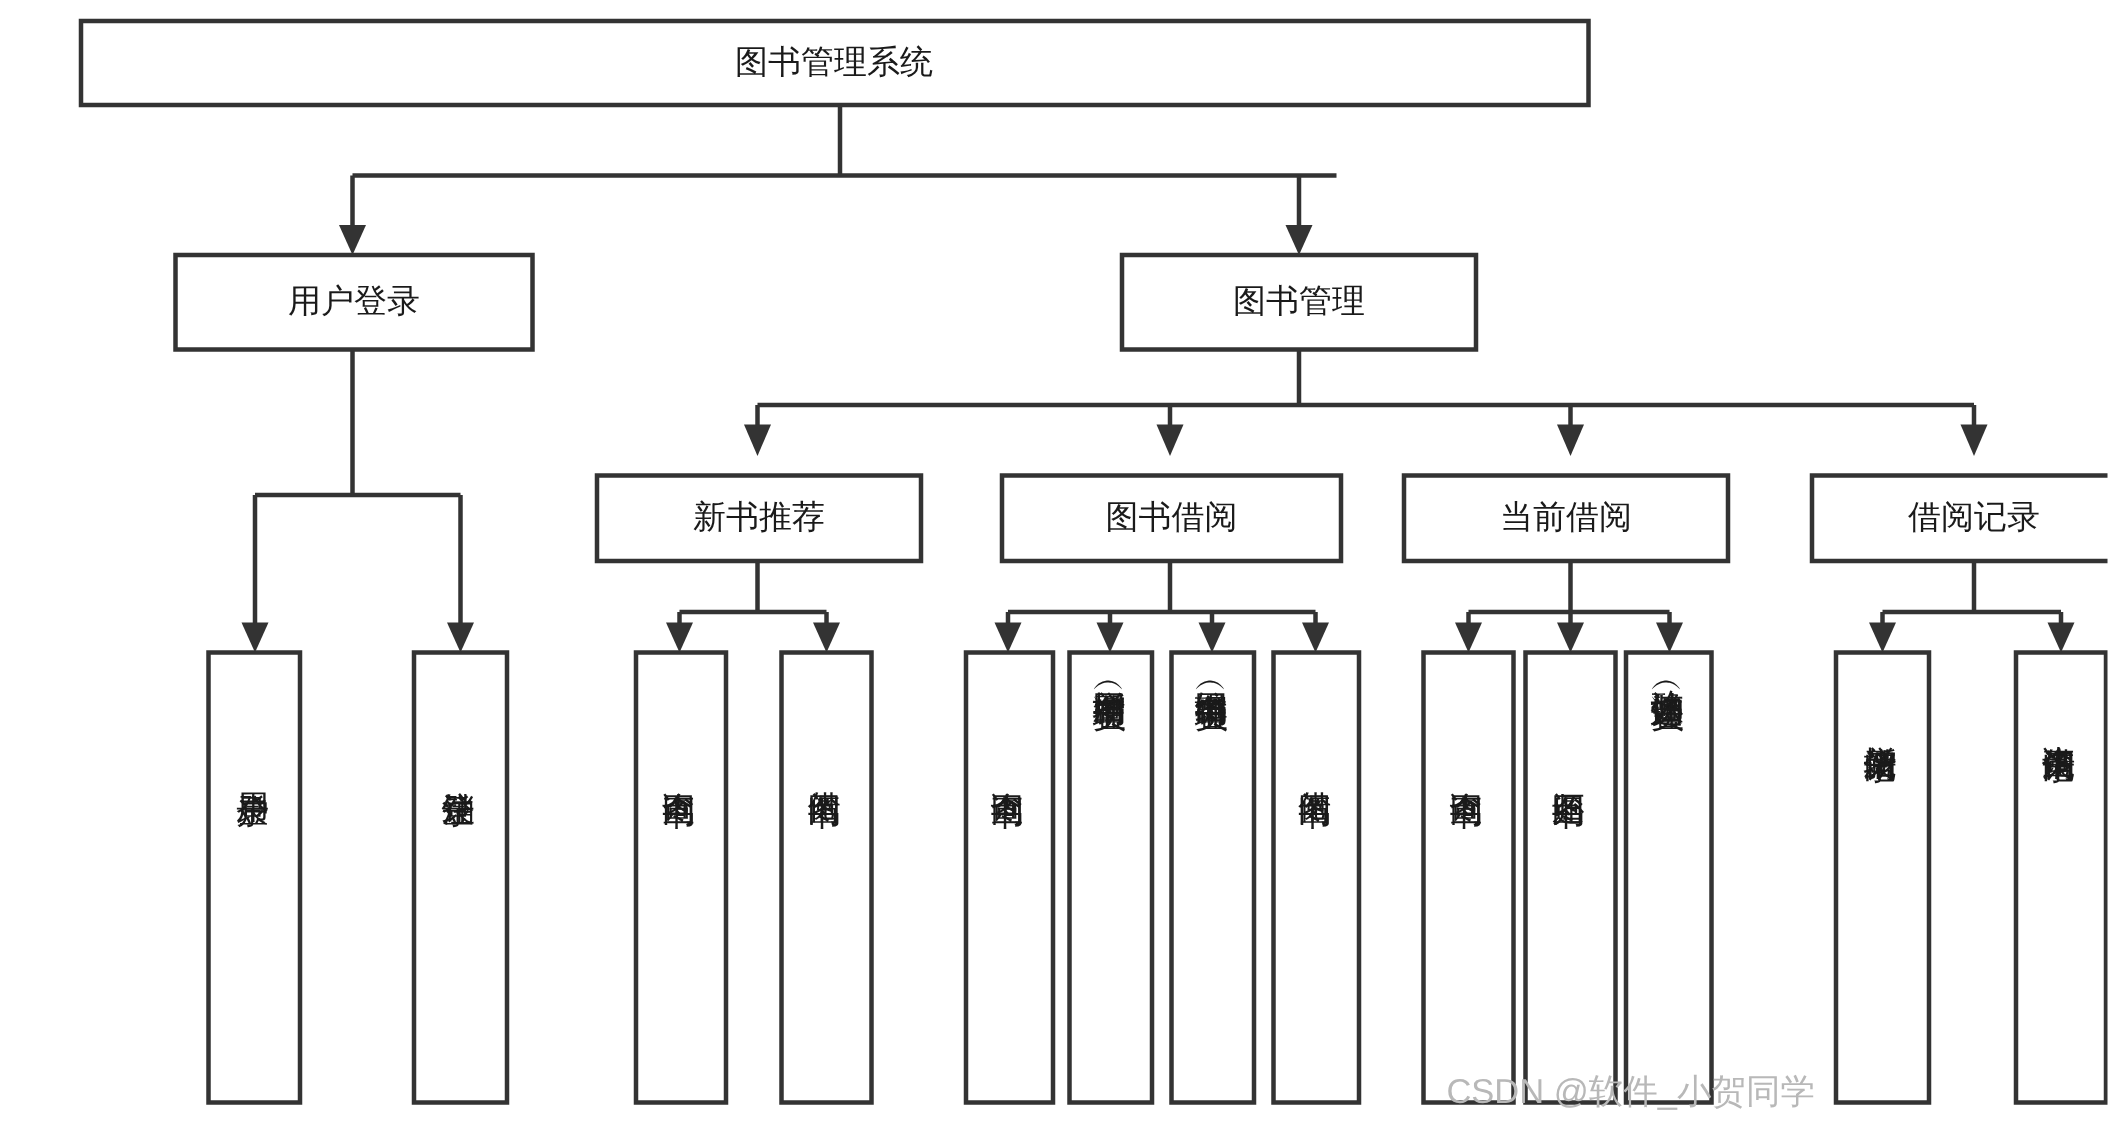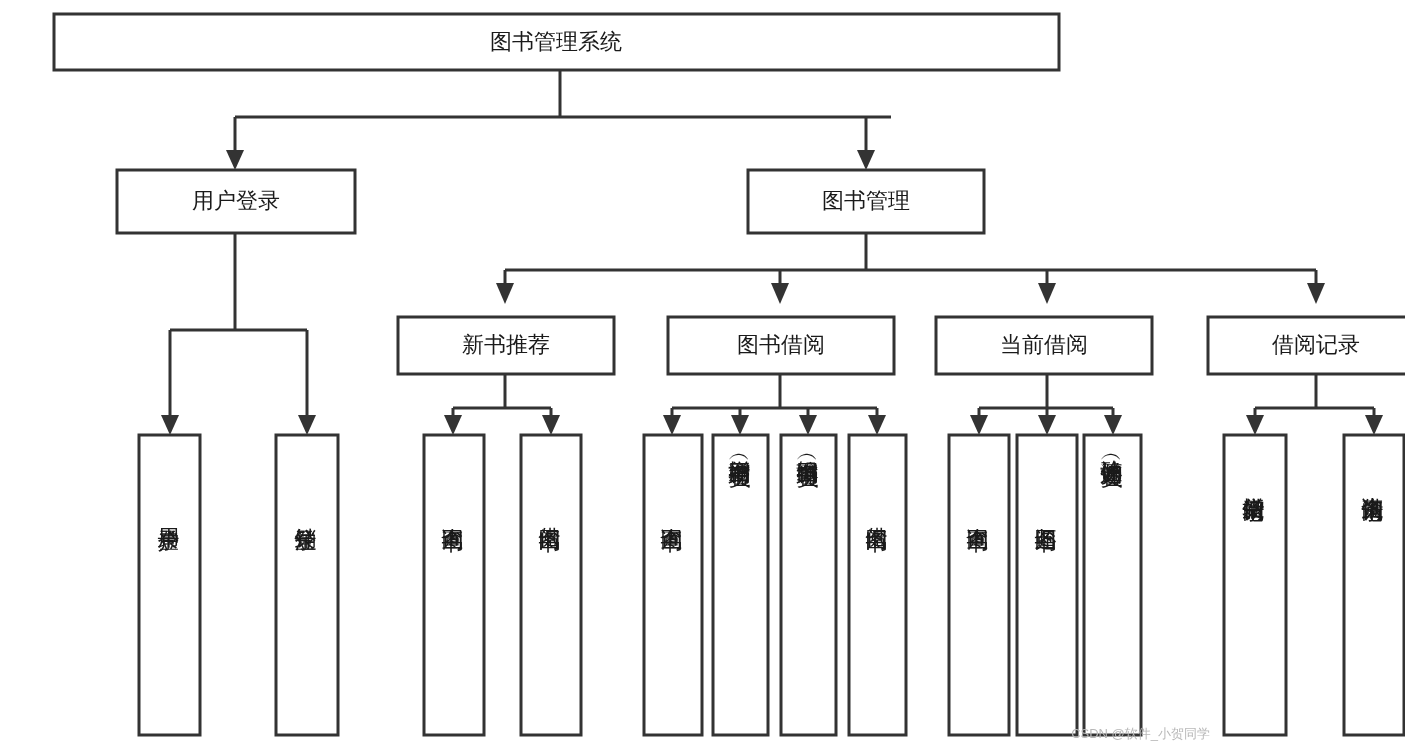--- a/index.html
+++ b/index.html
@@ -53,21 +53,21 @@
     fill: none;
   }
   .arrow-head {
     fill: #333333;
   }
   .watermark {
     position: absolute;
     right: 8px;
     bottom: 4px;
     font-family: "Liberation Sans", "DejaVu Sans", sans-serif;
-    font-size: 13px;
+    font-size: 23px;
     color: #b8b8b8;
     white-space: nowrap;
     user-select: none;
   }
 </style>
 </head>
 <body>
 
 <div id="diagram-root">
 <svg class="diagram" viewBox="0 0 1405 747" xmlns="http://www.w3.org/2000/svg">

